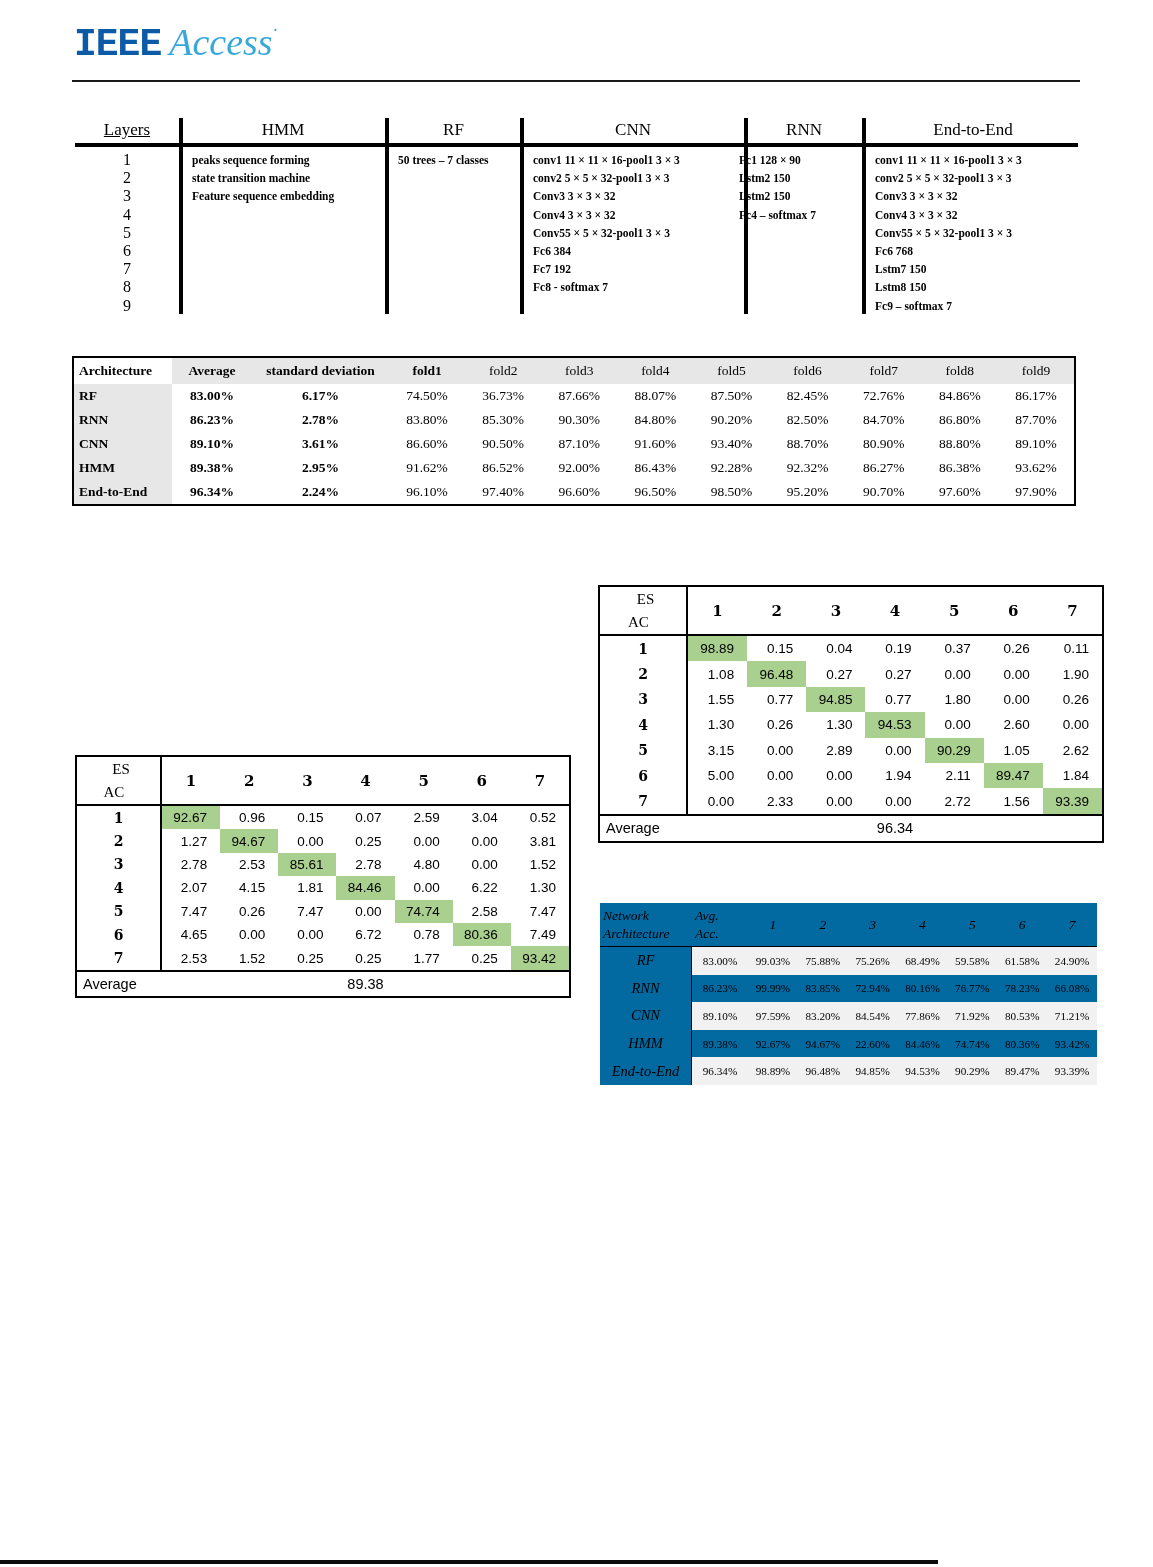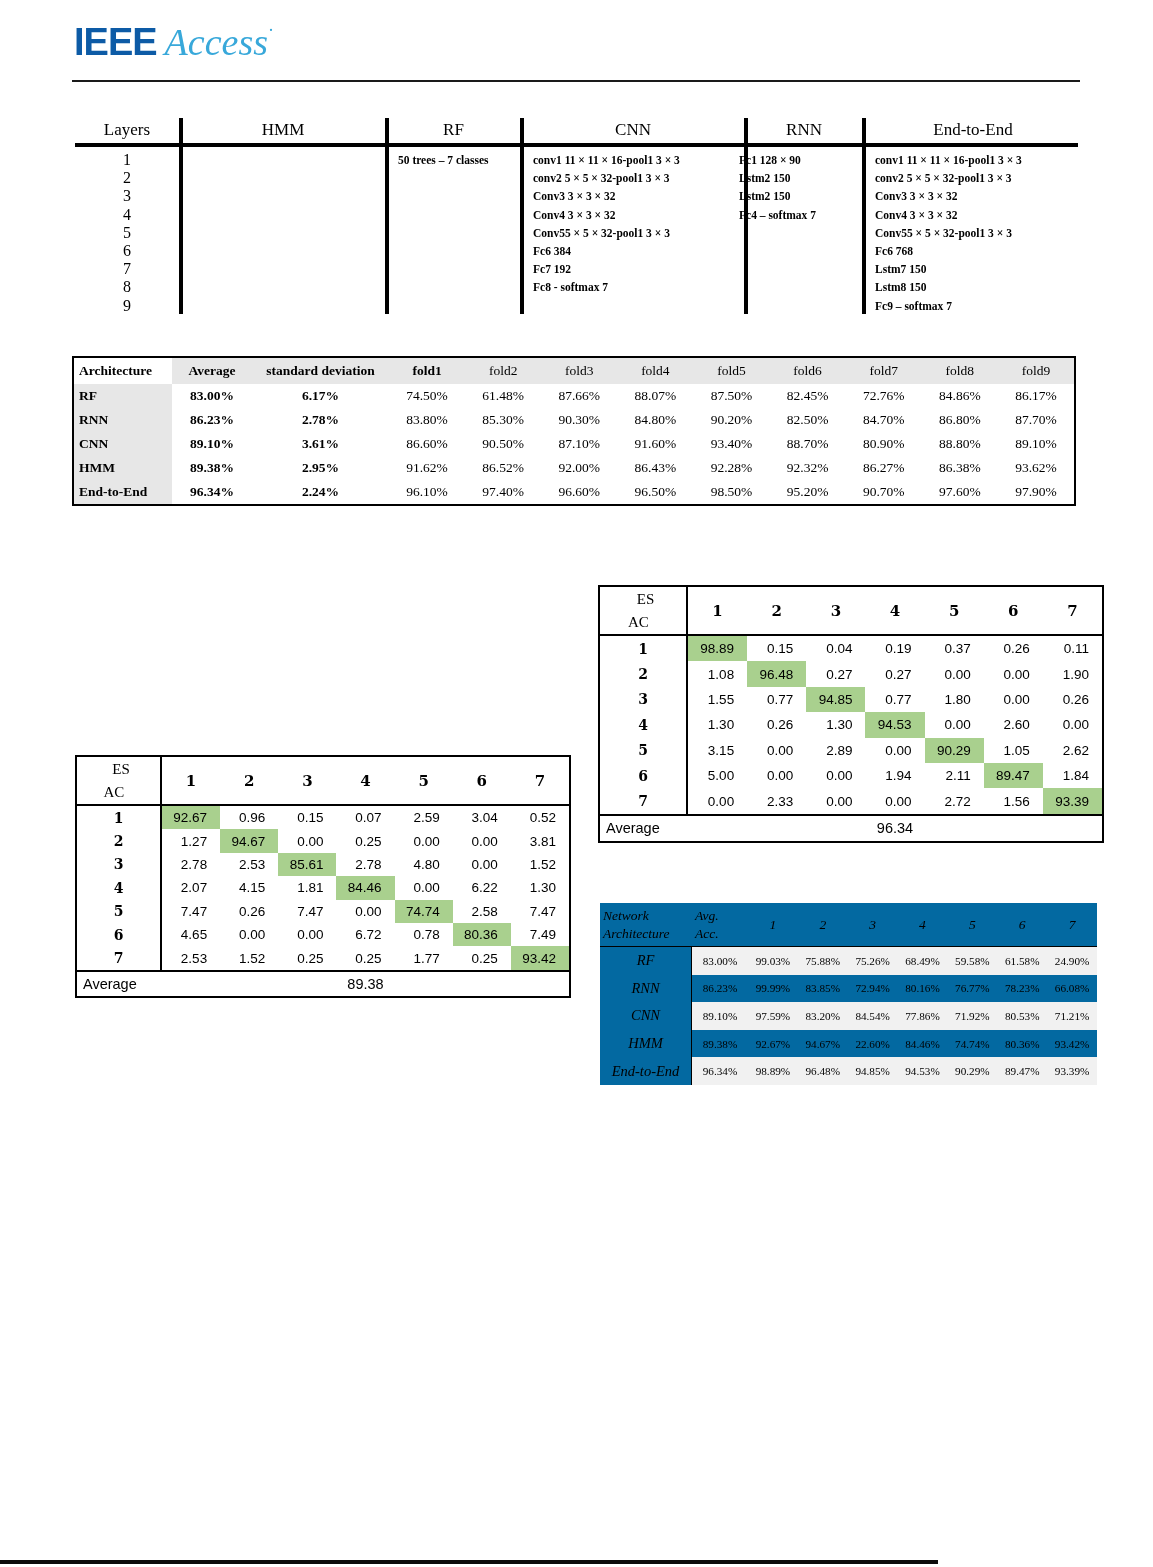--- a/index.html
+++ b/index.html
@@ -1,21 +1,21 @@
 <!DOCTYPE html>
 <html><head>
 <meta charset="utf-8">
 <style>
   html,body{margin:0;padding:0;background:#fff;}
   .page{position:relative;width:1153px;height:1567px;background:#ffffff;overflow:hidden;
         font-family:"Liberation Serif",serif;color:#000;}
 
   
   .logo{position:absolute;left:74px;top:20px;white-space:nowrap;}
-  .logo-ieee{font-family:Liberation Sans, sans-serif;font-weight:bold;font-size:38px;
+  .logo-ieee{font-family:Liberation Mono, monospace;font-weight:bold;font-size:38px;
              color:#0d5ba6;letter-spacing:-1px;}
   .logo-access{font-family:Liberation Serif, serif;font-style:italic;font-size:38px;
              color:#38a8da;margin-left:8px;}
   .logo-tm{color:#38a8da;font-size:18px;vertical-align:top;}
   .top-rule{position:absolute;left:72px;top:80px;width:1008px;height:2px;background:#1a1a1a;}
 
   
   #layers-table{position:absolute;left:75px;top:118px;width:1003px;height:196px;}
   .lt-h{position:absolute;top:0;height:26px;text-align:center;font-size:17px;line-height:24px;}
   .lt-underline{position:absolute;left:0;top:25px;width:100%;height:4px;background:#000;}
@@ -78,21 +78,21 @@
 <body>
 
 <div class="page">
 
   <div class="logo">
     <span class="logo-ieee">IEEE</span><span class="logo-access">Access</span><span class="logo-tm">·</span>
   </div>
   <div class="top-rule"></div>
 
   <div id="layers-table">
-      <div class="lt-h" style="left: 0px; width: 104px;">Layers</div>
+      <div class="lt-h" style="left: 0px; width: 104px; text-decoration: underline;">Layers</div>
       <div class="lt-h" style="left: 110px; width: 196px;">HMM</div>
       <div class="lt-h" style="left: 316px; width: 125px;">RF</div>
       <div class="lt-h" style="left: 451px; width: 214px;">CNN</div>
       <div class="lt-h" style="left: 675px; width: 108px;">RNN</div>
       <div class="lt-h" style="left: 793px; width: 210px;">End-to-End</div>
       <div class="lt-underline"></div>
       <div class="lt-bar" style="left: 104px;"></div>
       <div class="lt-bar" style="left: 310px;"></div>
       <div class="lt-bar" style="left: 445px;"></div>
       <div class="lt-bar" style="left: 669px;"></div>
@@ -101,20 +101,25 @@
         <div class="lt-line">1</div>
         <div class="lt-line">2</div>
         <div class="lt-line">3</div>
         <div class="lt-line">4</div>
         <div class="lt-line">5</div>
         <div class="lt-line">6</div>
         <div class="lt-line">7</div>
         <div class="lt-line">8</div>
         <div class="lt-line">9</div>
       </div>
+      <div class="lt-col" style="left: 110px; width: 196px;">
+        <div class="lt-line">peaks sequence forming</div>
+        <div class="lt-line">state transition machine</div>
+        <div class="lt-line">Feature sequence embedding</div>
+      </div>
       <div class="lt-col" style="left: 316px; width: 125px;">
         <div class="lt-line">50 trees – 7 classes</div>
       </div>
       <div class="lt-col" style="left: 451px; width: 214px;">
         <div class="lt-line">conv1 11 × 11 × 16-pool1  3 × 3</div>
         <div class="lt-line">conv2 5 × 5 × 32-pool1  3 × 3</div>
         <div class="lt-line">Conv3  3 × 3 × 32</div>
         <div class="lt-line">Conv4  3 × 3 × 32</div>
         <div class="lt-line">Conv55 × 5 × 32-pool1  3 × 3</div>
         <div class="lt-line">Fc6 384</div>
@@ -150,21 +155,21 @@
       <div class="ft-cell ft-bold ft-gray" style="font-weight: normal;">fold4</div>
       <div class="ft-cell ft-bold ft-gray" style="font-weight: normal;">fold5</div>
       <div class="ft-cell ft-bold ft-gray" style="font-weight: normal;">fold6</div>
       <div class="ft-cell ft-bold ft-gray" style="font-weight: normal;">fold7</div>
       <div class="ft-cell ft-bold ft-gray" style="font-weight: normal;">fold8</div>
       <div class="ft-cell ft-bold ft-gray" style="font-weight: normal;">fold9</div>
       <div class="ft-cell ft-left ft-bold ft-gray">RF</div>
       <div class="ft-cell ft-bold">83.00%</div>
       <div class="ft-cell ft-bold">6.17%</div>
       <div class="ft-cell">74.50%</div>
-      <div class="ft-cell">61.48%</div>
+      <div class="ft-cell">36.73%</div>
       <div class="ft-cell">87.66%</div>
       <div class="ft-cell">88.07%</div>
       <div class="ft-cell">87.50%</div>
       <div class="ft-cell">82.45%</div>
       <div class="ft-cell">72.76%</div>
       <div class="ft-cell">84.86%</div>
       <div class="ft-cell">86.17%</div>
       <div class="ft-cell ft-left ft-bold ft-gray">RNN</div>
       <div class="ft-cell ft-bold">86.23%</div>
       <div class="ft-cell ft-bold">2.78%</div>

